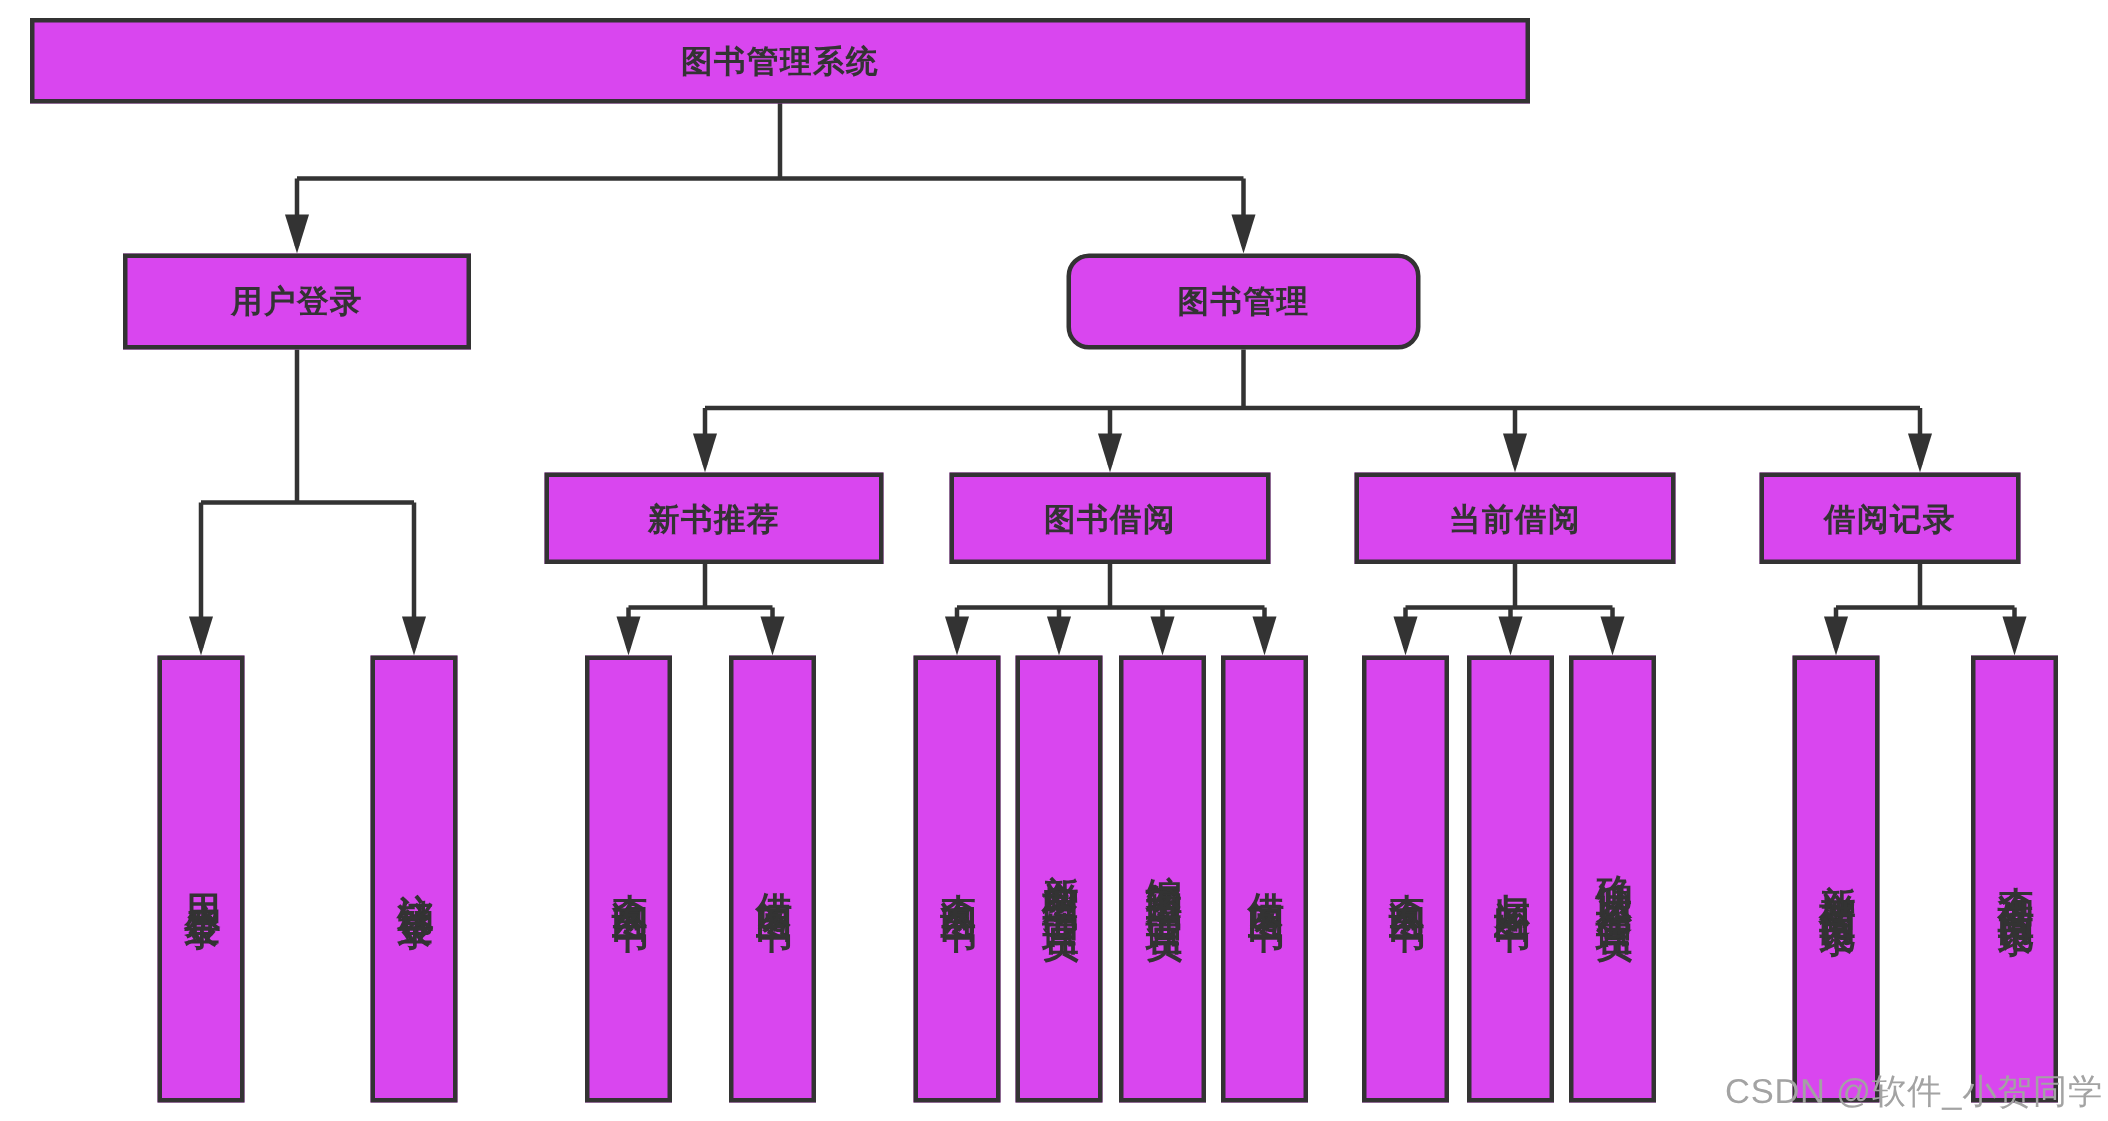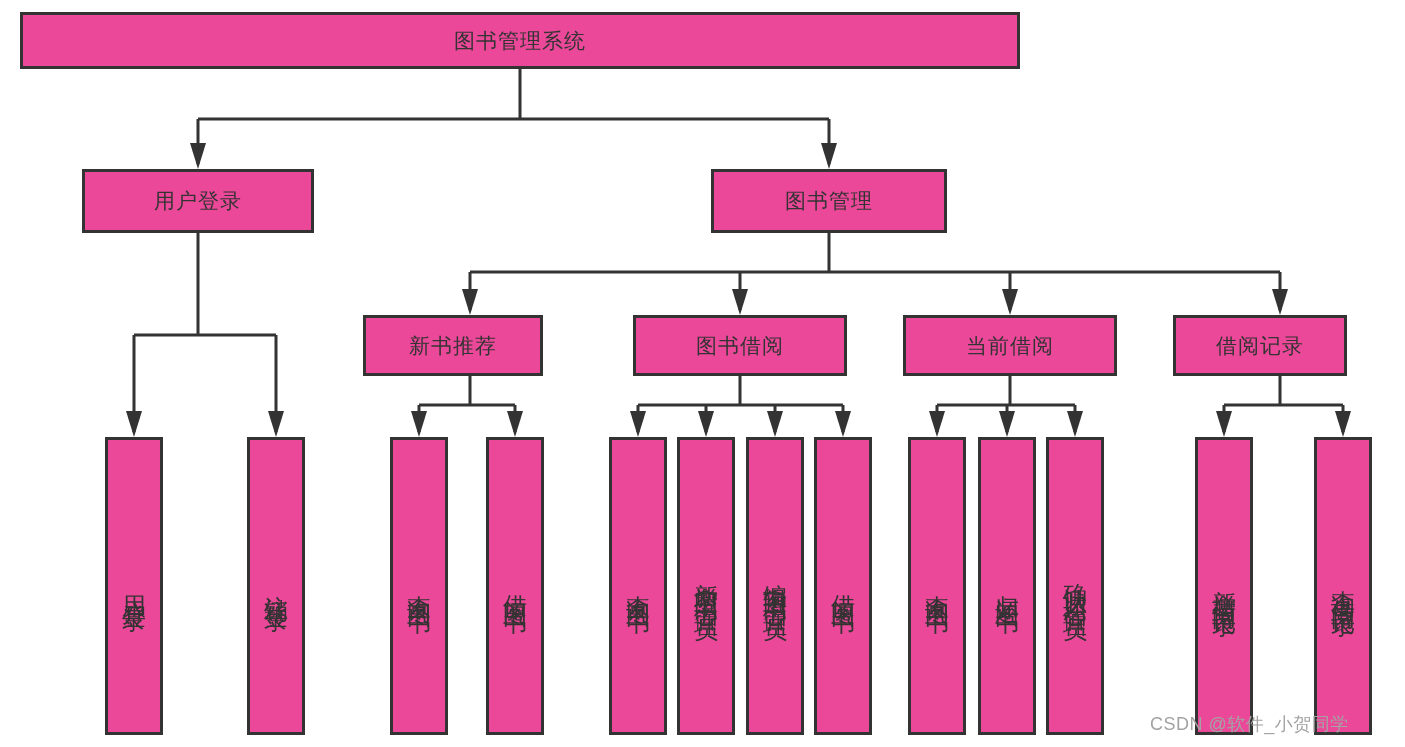--- a/index.html
+++ b/index.html
@@ -30,47 +30,48 @@
     fill: none;
     stroke: var(--color-line);
     stroke-width: 3;
   }
   .connectors polygon {
     fill: var(--color-line);
     stroke: none;
   }
   .box {
     position: absolute;
-    background: #ec4899;
+    background: #d946ef;
     border: 3px solid var(--color-line);
     color: var(--color-text);
     display: flex;
     align-items: center;
     justify-content: center;
     text-align: center;
+    font-weight: bold;
   }
   .box.h { 
     font-size: 21px;
     letter-spacing: 1px;
   }
   .box.root { font-size: 21px; }
   .box.leaf { 
     width: 58px;
     top: 437px;
     height: 298px;
     writing-mode: vertical-rl;
     font-size: 24px;
     letter-spacing: 5px;
     line-height: 1;
   }
   .watermark {
     position: absolute;
     left: 1150px;
     top: 712px;
-    font-size: 18px;
+    font-size: 23px;
     letter-spacing: 0.5px;
     color: var(--color-watermark);
     white-space: nowrap;
     z-index: 5;
     pointer-events: none;
   }
 </style>
 </head>
 <body>
 
@@ -108,23 +109,23 @@
     <polygon points="1067,411 1083,411 1075,437"></polygon>
 
     <path d="M1280 376 V405 M1224 405 H1343 M1224 405 V432 M1343 405 V432"></path>
     <polygon points="1216,411 1232,411 1224,437"></polygon>
     <polygon points="1335,411 1351,411 1343,437"></polygon>
   </svg>
 
   <div class="box h root" style="left:20px; top:12px; width:1000px; height:57px;">图书管理系统</div>
 
   <div class="box h" style="left:82px; top:169px; width:232px; height:64px;">用户登录</div>
-  <div class="box h" style="left:711px; top:169px; width:236px; height:64px;">图书管理</div>
+  <div class="box h" style="left:711px; top:169px; width:236px; height:64px;border-radius:15px;">图书管理</div>
 
-  <div class="box h" style="left:363px; top:315px; width:180px; height:61px;">新书推荐</div>
+  <div class="box h" style="left:363px; top:315px; width:226px; height:61px;">新书推荐</div>
   <div class="box h" style="left:903px; top:315px; width:214px; height:61px;">当前借阅</div>
   <div class="box h" style="left:633px; top:315px; width:214px; height:61px;">图书借阅</div>
   <div class="box h" style="left:1173px; top:315px; width:174px; height:61px;">借阅记录</div>
 
   <div class="box leaf" style="left:105px;">用户登录</div>
   <div class="box leaf" style="left:247px;">注销登录</div>
 
   <div class="box leaf" style="left:390px;">查询图书</div>
   <div class="box leaf" style="left:486px;">借阅图书</div>
 

